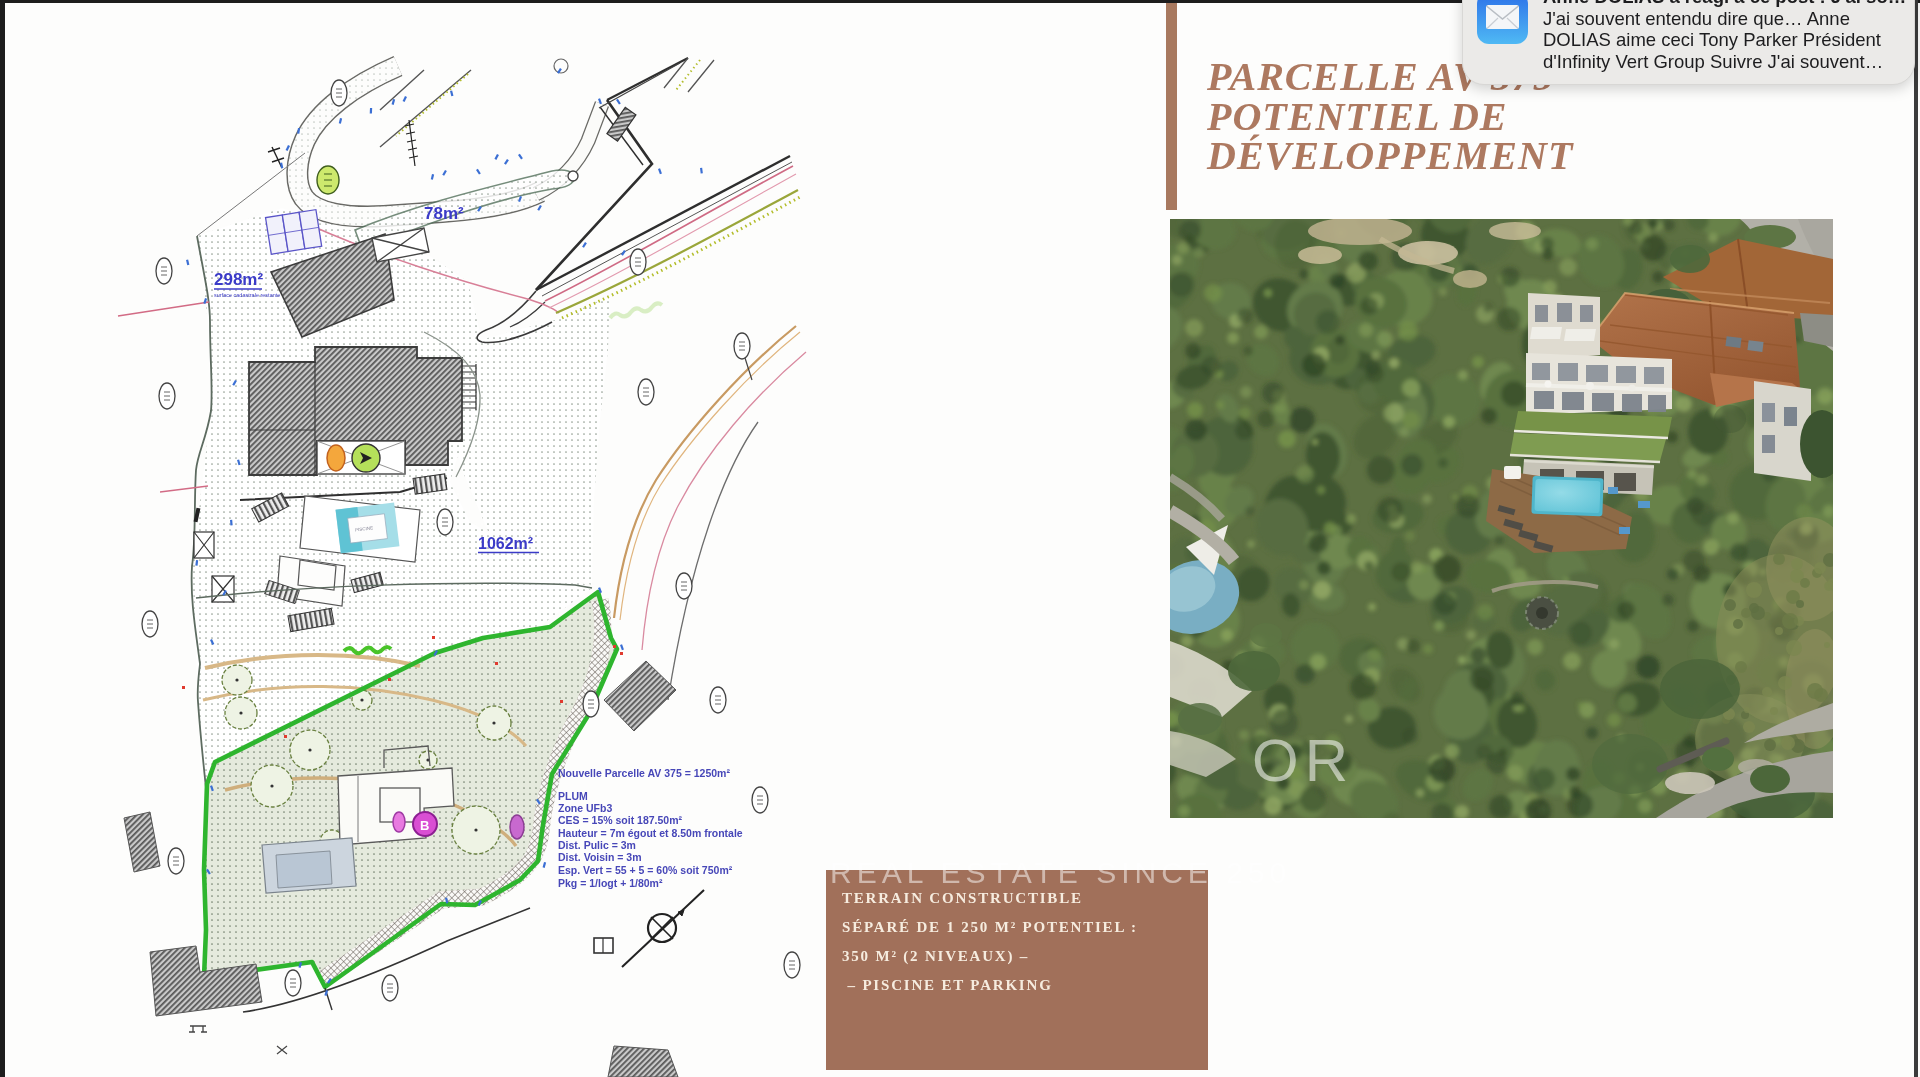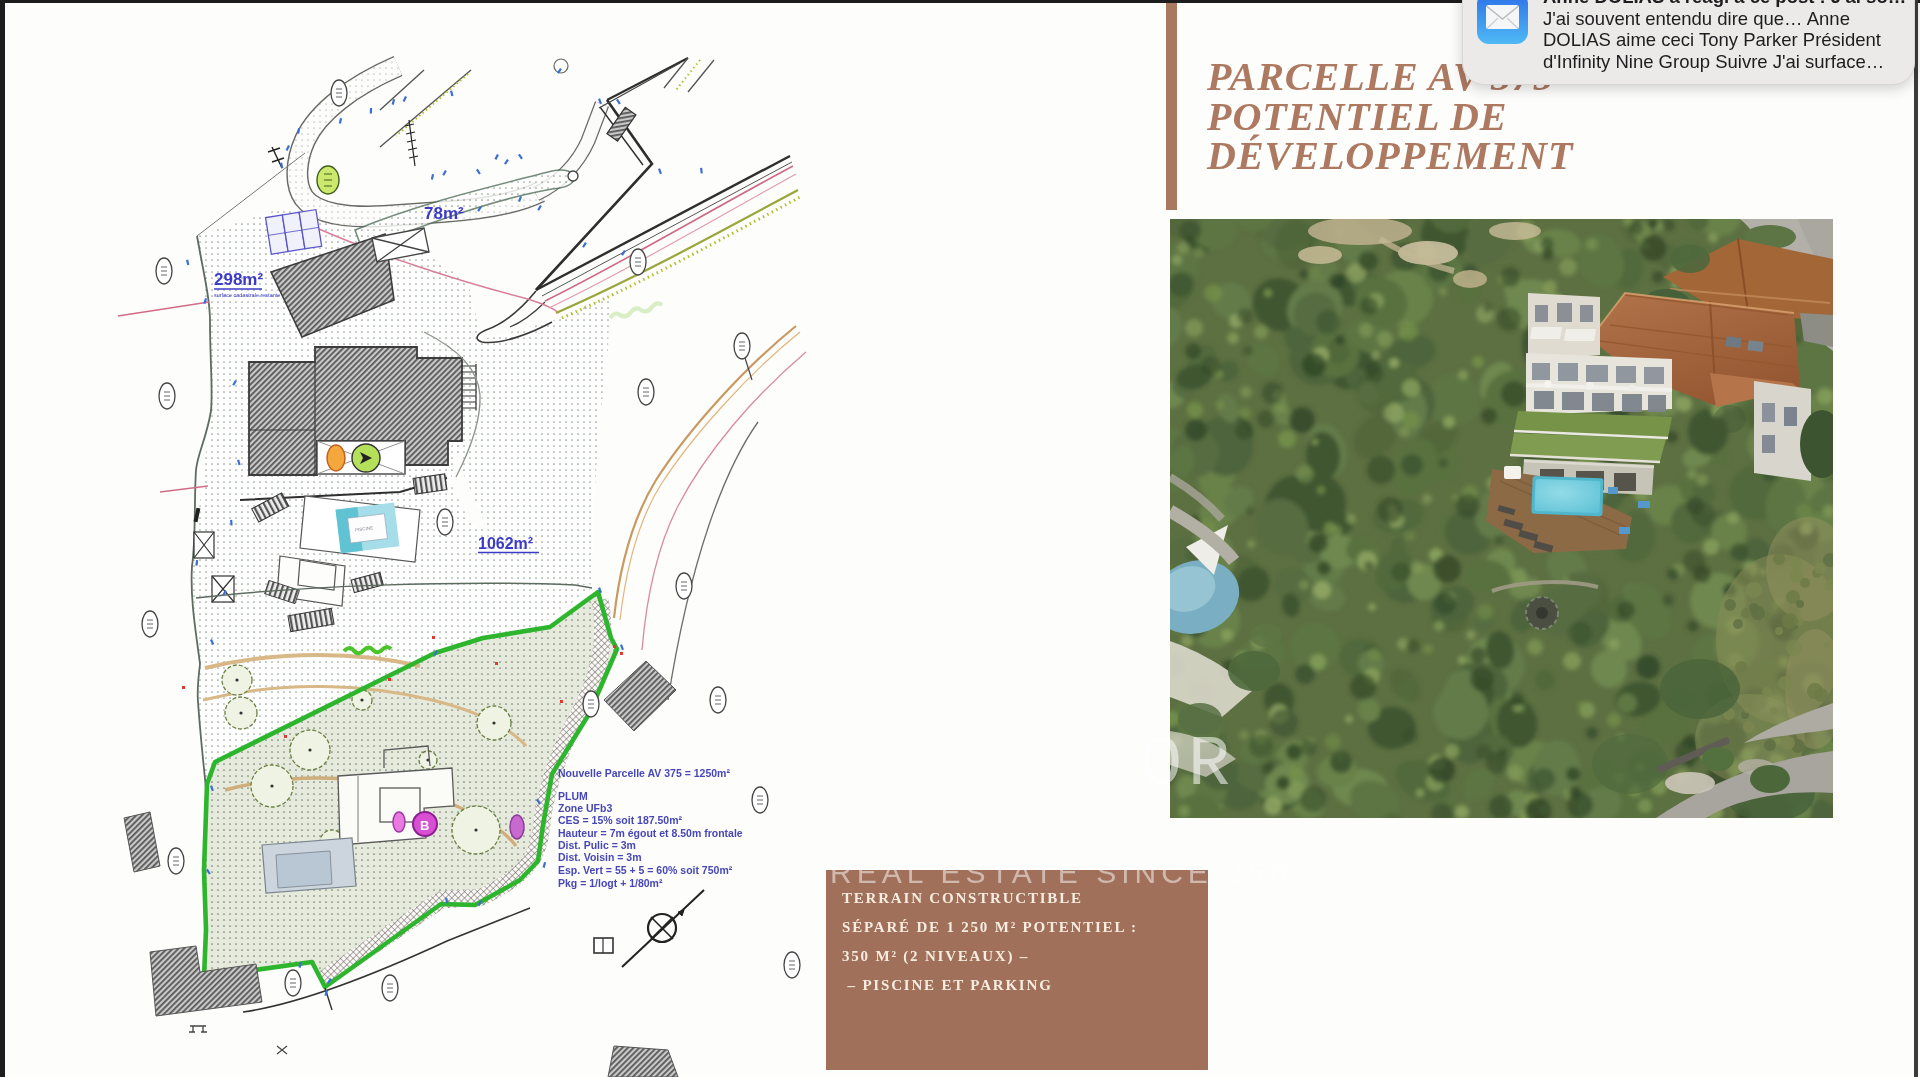--- a/index.html
+++ b/index.html
@@ -1311,21 +1311,21 @@
 
 <ellipse cx="84" cy="452" rx="26" ry="20" fill="#4e683c" opacity="0.9"></ellipse>
 <ellipse cx="30" cy="500" rx="22" ry="16" fill="#577044" opacity="0.85"></ellipse>
 <ellipse cx="96" cy="416" rx="16" ry="12" fill="#5d7544" opacity="0.8"></ellipse>
 
 <path d="M0,292 C28,308 50,324 64,342" stroke="#b2afa4" stroke-width="13" fill="none"></path>
 <path d="M0,258 C20,270 38,284 52,300" stroke="#a8a59a" stroke-width="8" fill="none" opacity="0.8"></path>
 </g>
     </svg>
 
-<div class="abs" style="left:1140px;top:726px;font-family:Liberation Mono, monospace;font-size:70px;color:rgba(255,255,255,0.55);letter-spacing:6px;">OR</div>
+<div class="abs" style="left:1252px;top:726px;font-family:Liberation Sans, sans-serif;font-size:60px;color:rgba(255,255,255,0.55);letter-spacing:6px;">OR</div>
 
 <div class="abs" style="left:826px;top:870px;width:382px;height:200px;background:#a1705a"></div>
 
 <div class="abs" style="left:830px;top:856px;font-family:'Liberation Sans',sans-serif;font-size:30px;color:rgba(255,255,255,0.5);letter-spacing:5px;white-space:nowrap;">REAL ESTATE SINCE 250</div>
 
 <div class="abs" style="left:842px;top:884px;font-family:'Liberation Serif',serif;font-weight:bold;font-size:15px;line-height:29px;color:#f6ecdf;letter-spacing:1.8px;white-space:nowrap;">TERRAIN CONSTRUCTIBLE<br>SÉPARÉ DE 1 250 M² POTENTIEL :<br>350 M² (2 NIVEAUX) –<br>&nbsp;– PISCINE ET PARKING</div>
 
 <div class="abs" style="left:1462px;top:-30px;width:451px;height:113px;background:#ebeae8;border:1px solid #d8d7d5;border-radius:22px;box-shadow:0 4px 14px rgba(0,0,0,0.18);"></div>
 
 <svg class="abs" style="left:1477px;top:-8px" width="51" height="52" viewBox="0 0 51 52">
@@ -1336,14 +1336,14 @@
         </linearGradient>
       </defs>
 <rect width="51" height="52" rx="12" fill="url(#mailg)"></rect>
 <rect x="9" y="13" width="33" height="24" rx="2.5" fill="#f4f6f8"></rect>
 <path d="M9.5,14 L25.5,27 L41.5,14" fill="none" stroke="#b9bec4" stroke-width="1.6"></path>
 <path d="M10,36.5 L21,26 M41,36.5 L30,26" fill="none" stroke="#c9ced4" stroke-width="1.2"></path>
 </svg>
 
 <div class="abs" style="left:1543px;top:-14px;width:365px;font-size:18.5px;line-height:21.5px;color:#1d1d1f;">
 <div style="font-weight:bold;">Anne DOLIAS a réagi à ce post : J'ai so…</div>
-<div>J'ai souvent entendu dire que… Anne DOLIAS aime ceci Tony Parker Président d'Infinity Nine Group Suivre J'ai surface…</div>
+<div>J'ai souvent entendu dire que… Anne DOLIAS aime ceci Tony Parker Président d'Infinity Vert Group Suivre J'ai souvent…</div>
 </div>
 </div>
 </body></html>

